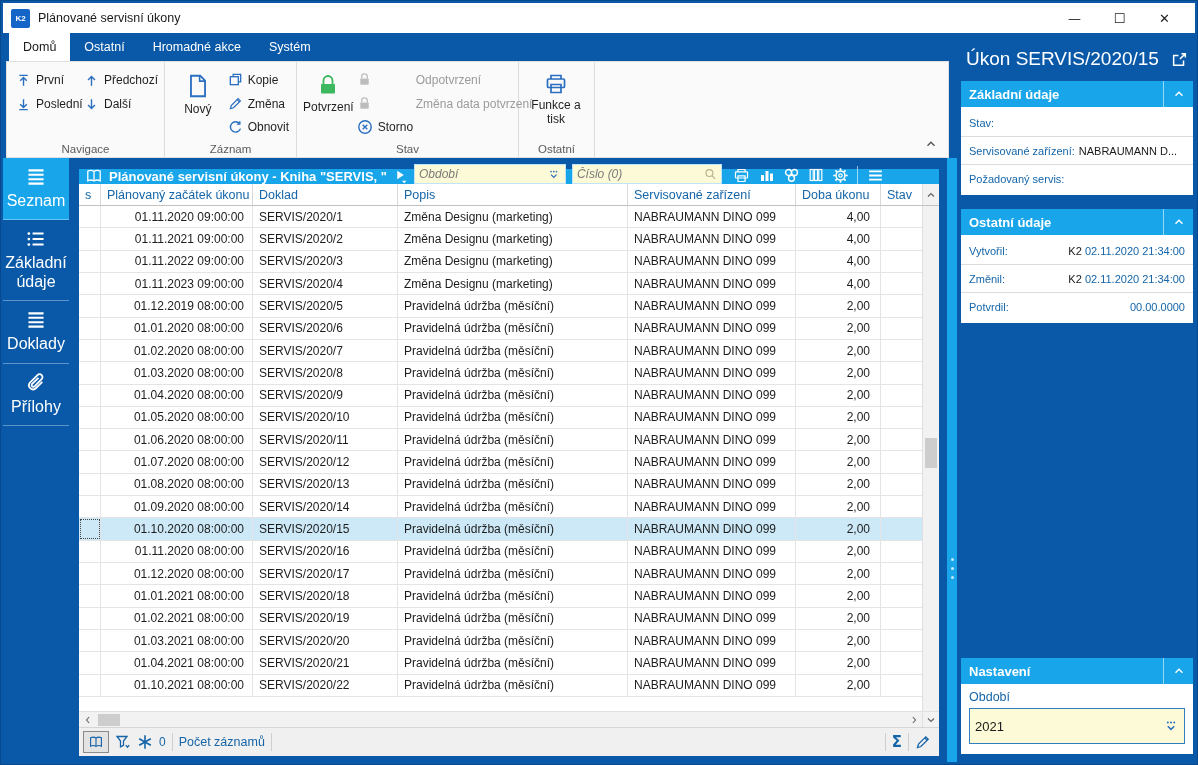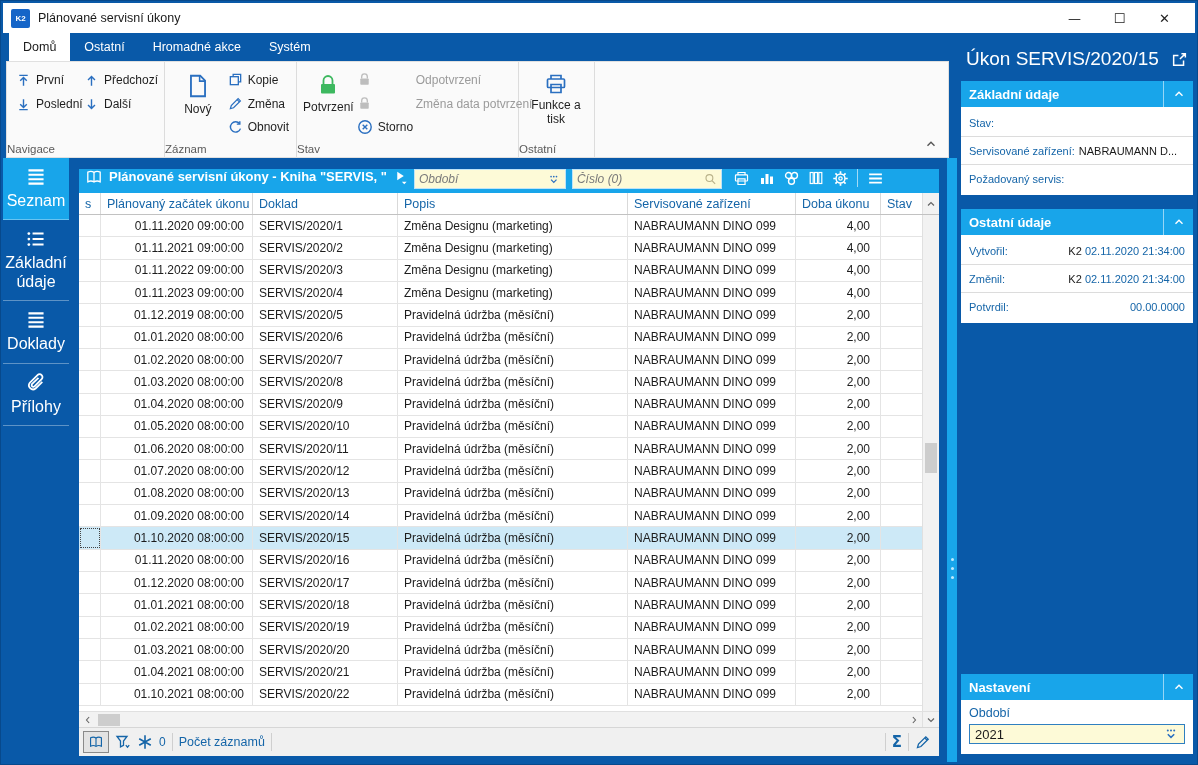--- a/index.html
+++ b/index.html
@@ -20,21 +20,21 @@
   
   .tabbar { position:absolute; left:2px; top:32px; right:2px; height:28px; background:#0959a8; }
   .tabs { display:flex; height:100%; padding-left:6px; }
   .tab { padding:0 14px; display:flex; align-items:center; color:#fff; font-size:12.5px; cursor:default; }
   .tab.active { background:#fff; color:#1a1a1a; }
 
   
   .ribbon { position:absolute; left:5px; top:60px; width:943px; height:97px; background:#fafafa;
             border:1px solid #e0e0e0; display:flex; }
   .rgroup { position:relative; border-right:1px solid #dcdcdc; padding:6px 4px 18px 6px; }
-  .glabel { position:absolute; left:0; right:0; bottom:2px; font-size:11.5px; color:#5a5a5a; }
+  .glabel { position:absolute; left:0; right:0; bottom:2px; text-align:center; font-size:11.5px; color:#5a5a5a; }
   .navgrid { display:grid; grid-template-columns:68px 86px; grid-auto-rows:24px; align-items:center; }
   .sbtn { display:flex; align-items:center; gap:5px; font-size:12px; color:#1f1f1f; padding:2px 3px; cursor:default; white-space:nowrap; }
   .sbtn .ic { color:#2a6fc0; flex:none; }
   .sbtn.disabled { color:#9b9b9b;gap:44px; }
   .sbtn.disabled .ic { color:#bdbdbd; }
   .bigbtn { width:56px; display:flex; flex-direction:column; align-items:center; justify-content:flex-start;
             gap:3px; font-size:12px; color:#1f1f1f; text-align:center; padding-top:4px; cursor:default; line-height:1.15; }
   .bigbtn .ic { color:#2a6fc0; }
   .vcol { display:flex; flex-direction:column; justify-content:flex-start; }
   .vcol .sbtn { height:24px; }
@@ -45,21 +45,21 @@
   .sidebar { position:absolute; left:2px; top:157px; width:66px; bottom:2px; background:#0959a8; }
   .side-item { display:flex; flex-direction:column; align-items:center; justify-content:center; gap:4px;
                color:#fff; font-size:16px; text-align:center; padding:8px 2px 9px;
                border-bottom:1px solid rgba(255,255,255,.35); cursor:default; line-height:1.15; }
   .side-item.active { background:#18a5ea; }
   .side-item .ic { color:#fff; }
 
   
   .main { position:absolute; left:78px; top:168px; width:860px; height:587px; background:#fff;
           display:flex; flex-direction:column; }
-  .gtoolbar { height:24px; background:#18a5ea; display:flex; align-items:flex-start; padding:0 6px; gap:6px; color:#fff; flex:none; }
+  .gtoolbar { height:15px; background:#18a5ea; display:flex; align-items:flex-end; padding:0 6px; gap:6px; color:#fff; flex:none; }
   .gtitle { font-size:13px; font-weight:bold; white-space:nowrap; }
   .tb-input { height:20px; background:#fdfad7; border:1px solid #bfe3f7; display:flex; align-items:center; padding:0 4px; }
   .tb-input input { border:none; outline:none; background:transparent; width:100%; font-size:12px; font-style:italic; color:#555; font-family:inherit; }
   .tb-input input::placeholder { color:#7a7a7a; font-style:italic; }
   .tb-icons { display:flex; align-items:center; gap:8px; margin-left:4px; }
   .tb-icons .ic { color:#fff; cursor:default; }
   .tb-sep { width:1px; height:18px; background:rgba(255,255,255,.6); }
 
   .ghead { height:22px; display:flex; border-bottom:1px solid #c2c2c2; flex:none; background:#fff; }
   .hcell { font-size:12.5px; color:#1565a8; display:flex; align-items:center; padding:0 6px;
@@ -118,21 +118,21 @@
           border-bottom:1px solid #dcdcdc; }
   .sbody .prow:last-child { border-bottom:none; }
   .plabel { color:#1565a8; white-space:nowrap; }
   .pval { color:#1a1a1a; margin-left:4px; white-space:nowrap; overflow:hidden; }
   .prow.spread .pright { margin-left:auto; white-space:nowrap; }
   .who { color:#1a1a1a; }
   .pdate { color:#1565a8; }
   .pspacer { flex:1; }
   .nast-body { background:#fff; padding:6px 8px 10px; }
   .nast-label { color:#1565a8; font-size:12.5px; margin-bottom:4px; }
-  .nast-input { height:20px; border:1px solid #2f7fc0; background:#fdfad7; display:flex; align-items:center; padding:0 5px; }
+  .nast-input { height:36px; border:1px solid #2f7fc0; background:#fdfad7; display:flex; align-items:center; padding:0 5px; }
   .nast-input input { flex:1; border:none; outline:none; background:transparent; font-size:13px; color:#1a1a1a; font-family:inherit; }
   .nast-input .ic { color:#2a6fc0; flex:none; }
   .section.last { margin-bottom:8px; }
 
   .ic { display:block; }
   svg.defs { position:absolute; width:0; height:0; }
 </style>
 </head>
 <body>
 

